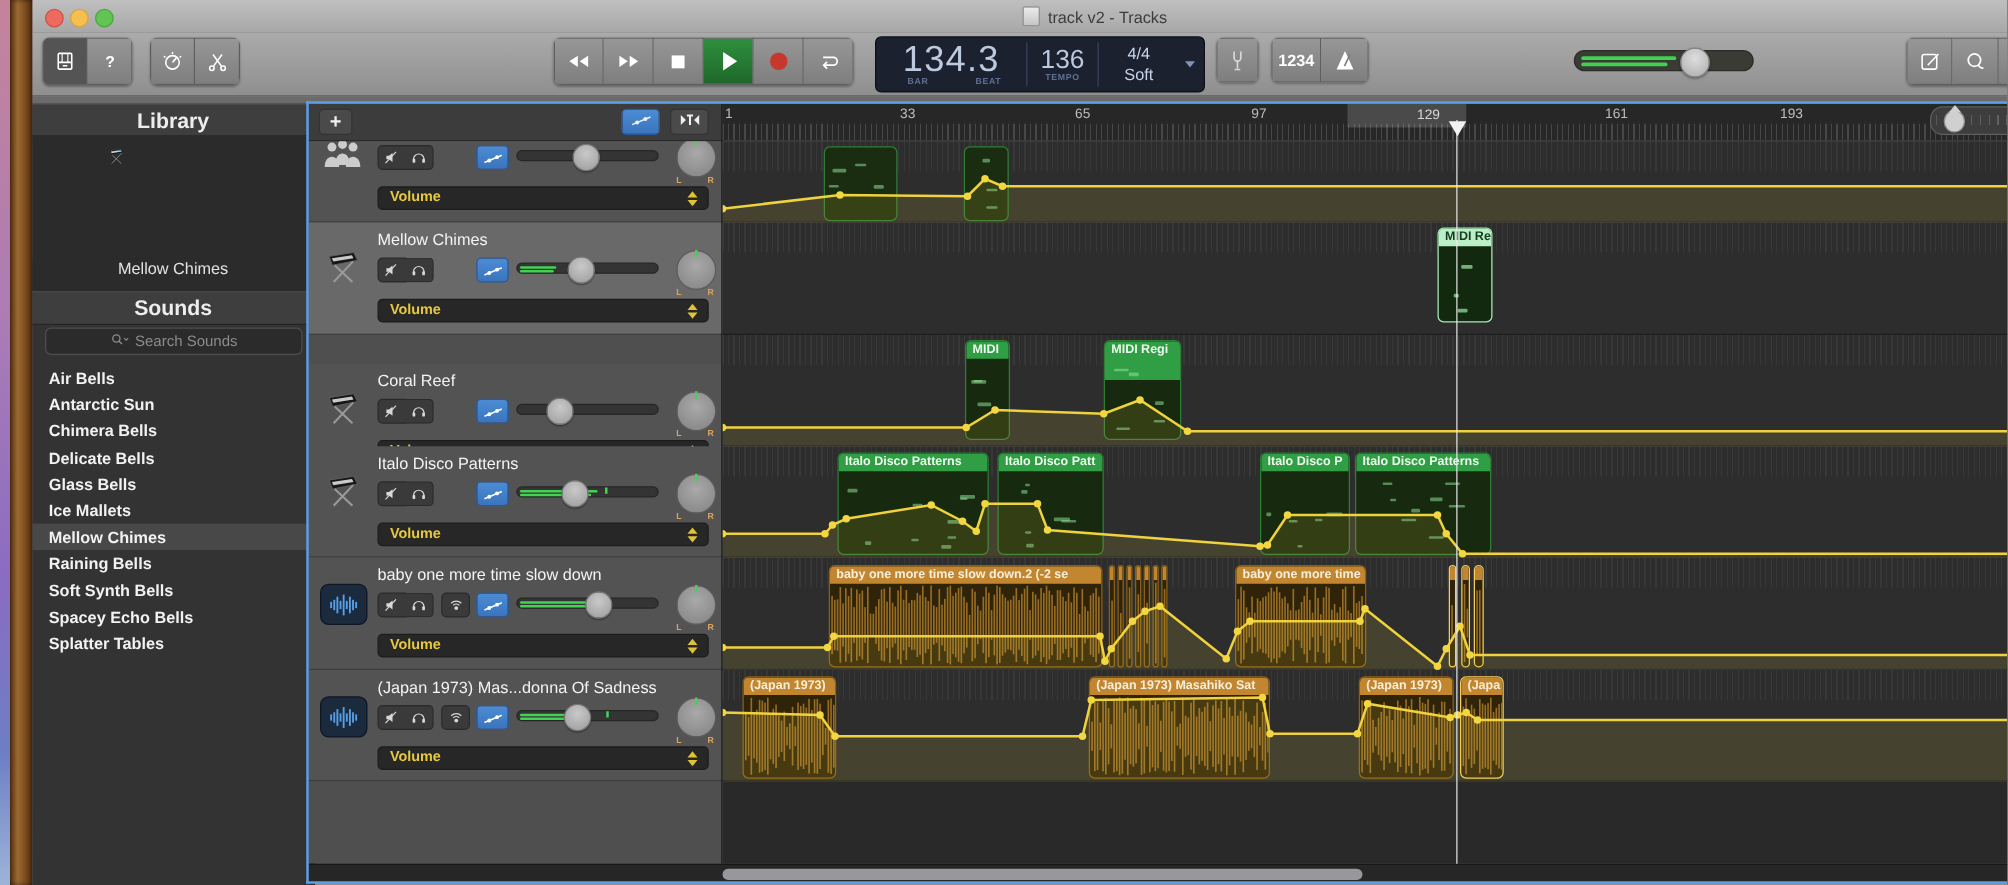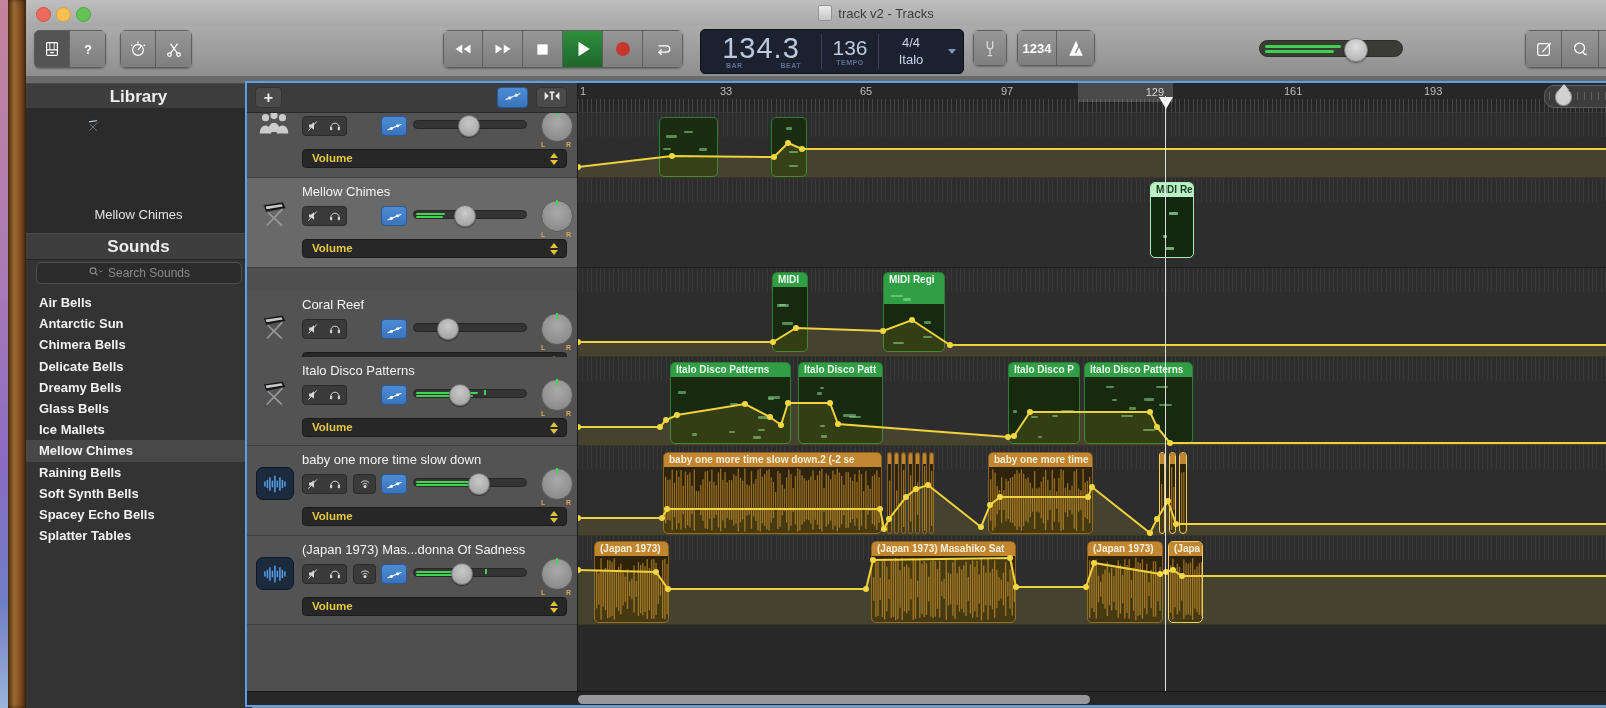--- a/index.html
+++ b/index.html
@@ -73,21 +73,21 @@
   .plabel{position:absolute;font-size:7px;color:#dca45a;font-weight:700;}
   .volbar{position:absolute;left:55px;width:265px;height:19px;background:#272727;border:1px solid #1c1c1c;border-radius:4px;box-sizing:border-box;}
   .vtext{position:absolute;left:9px;top:2px;font-size:11.5px;color:#e7c93f;font-weight:600;}
   .stepper{position:absolute;right:7px;top:3px;width:9px;height:12px;}
   .stepper::before{content:"";position:absolute;left:0;top:0;border-left:4.5px solid transparent;border-right:4.5px solid transparent;border-bottom:5px solid #e0c23a;}
   .stepper::after{content:"";position:absolute;left:0;bottom:0;border-left:4.5px solid transparent;border-right:4.5px solid transparent;border-top:5px solid #e0c23a;}
   
   #ruler{position:absolute;left:578px;top:83px;width:1028px;height:30px;background:#272727;border-bottom:1px solid #3a3a3a;box-sizing:border-box;overflow:hidden;z-index:2;}
   #tickstrip{position:absolute;left:0;bottom:0;width:100%;height:13px;background:repeating-linear-gradient(90deg,rgba(255,255,255,.15) 0 1px,transparent 1px 4.39px);}
   .rlabel{position:absolute;top:2px;font-size:11px;color:#bdbdbd;}
-  #rhl{position:absolute;top:0;height:19px;background:#4a4a4a;font-size:11px;color:#d6d6d6;text-align:right;padding-right:9px;box-sizing:border-box;line-height:18px;}
+  #rhl{position:absolute;top:0;height:19px;background:#4a4a4a;font-size:11px;color:#d6d6d6;text-align:right;padding-right:21px;box-sizing:border-box;line-height:18px;}
   #zoomslider{position:absolute;right:-16px;top:2px;width:76px;height:21px;background:#3d3d3d;border:1px solid #5f5f5f;border-radius:10px;background-image:repeating-linear-gradient(90deg,rgba(255,255,255,.18) 0 1px,transparent 1px 7px);background-size:100% 8px;background-position:4px 6px;background-repeat:no-repeat;}
   #zhandle{position:absolute;left:10px;top:2px;width:15px;height:16px;background:#d0d0d0;border:1px solid #909090;border-radius:50% 50% 48% 48%;}
   #zhandle::before{content:"";position:absolute;left:50%;top:-5px;transform:translateX(-50%);border-left:5px solid transparent;border-right:5px solid transparent;border-bottom:6px solid #d0d0d0;}
   .lane{position:absolute;left:578px;width:1028px;background-color:#2d2d2d;border-bottom:1px solid #1f1f1f;box-sizing:border-box;background-image:repeating-linear-gradient(90deg,rgba(255,255,255,.05) 0 1px,transparent 1px 4.39px);background-size:100% 24px;background-repeat:no-repeat;z-index:1;}
   #emptylane{position:absolute;left:578px;top:625px;width:1028px;height:66px;background:#292929;z-index:1;}
   #colsep{position:absolute;left:577px;top:83px;width:1px;height:608px;background:#1b1b1b;z-index:4;}
   .region{position:absolute;box-sizing:border-box;border-radius:5px;overflow:hidden;z-index:2;}
   .rhead{height:14px;font-size:10px;font-weight:700;line-height:14px;padding-left:5px;white-space:nowrap;overflow:hidden;}
   .r-midi{border:1px solid #2f7d35;background:#17290e;}
   .r-midi .rhead{background:#2f9e44;color:#eef8ee;}
@@ -220,21 +220,21 @@
         </div>
       </div>
       <div class="lcd-div"></div>
       <div id="lcd-sec2">
         <div id="lcd-mid">136</div>
         <div class="lcd-lbl">TEMPO</div>
       </div>
       <div class="lcd-div"></div>
       <div id="lcd-sec3">
         <div>4/4</div>
-        <div>Italo</div>
+        <div>Soft</div>
       </div>
       <span id="lcd-chev">
           <i></i>
         </span>
     </div>
 
     <div class="btngrp" style="left:947px;">
       <button class="tbtn dim" style="width:34px;height:36px;">
           <span class="icon">
             <svg viewBox="0 0 20 20" fill="none" stroke="currentColor" stroke-width="1.4">
@@ -307,21 +307,20 @@
             <path d="M10 10l3.2 3.2"></path>
             <path d="M15.5 6.5l2.3 2.3L20 6.5" stroke-width="1.2"></path>
           </svg></span>
       <span>Search Sounds</span>
     </div>
     <div id="lib-list">
         <div class="lib-item">Air Bells</div>
         <div class="lib-item">Antarctic Sun</div>
         <div class="lib-item">Chimera Bells</div>
         <div class="lib-item">Delicate Bells</div>
-        <div class="lib-item">Dreamy Bells</div>
         <div class="lib-item">Glass Bells</div>
         <div class="lib-item">Ice Mallets</div>
         <div class="lib-item sel">Mellow Chimes</div>
         <div class="lib-item">Raining Bells</div>
         <div class="lib-item">Soft Synth Bells</div>
         <div class="lib-item">Spacey Echo Bells</div>
         <div class="lib-item">Splatter Tables</div>
       </div>
   </div>
 

